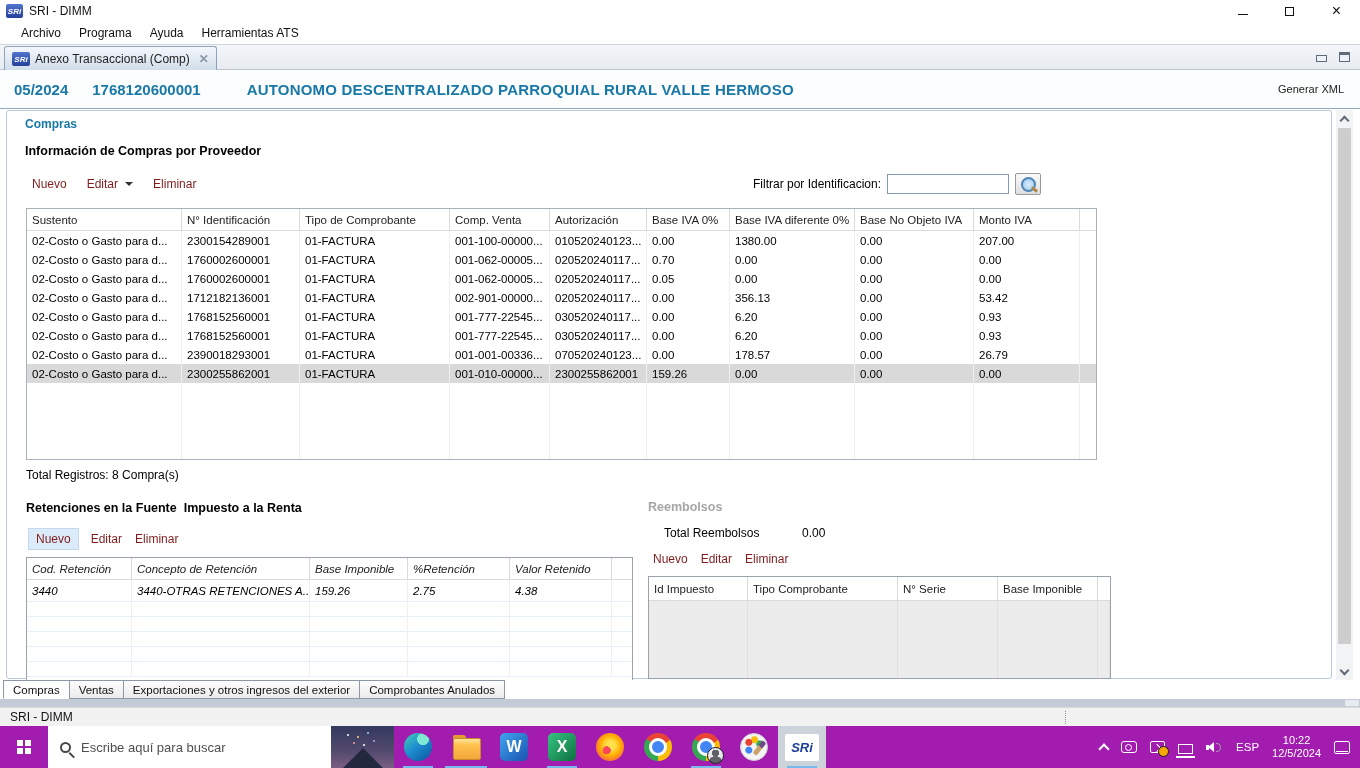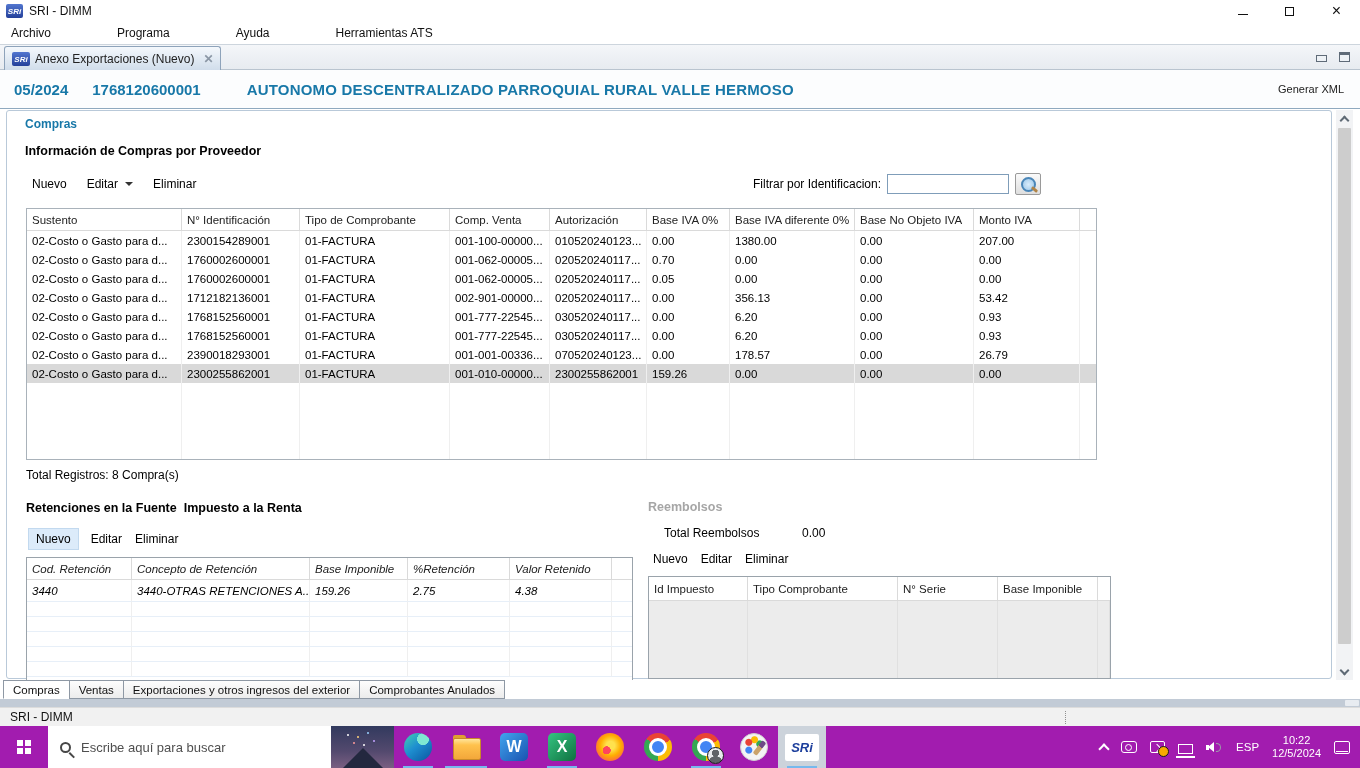--- a/index.html
+++ b/index.html
@@ -11,21 +11,21 @@
   .logo-badge{background:linear-gradient(#5276cf,#24409a);color:#fff;font-weight:bold;font-style:italic;display:flex;align-items:center;justify-content:center;border-radius:2px;}
   .logo-badge.sm{width:17px;height:14px;font-size:8px;margin:0 6px 0 6px;}
   .title-text{font-size:12px;color:#111;}
   .win-controls{margin-left:auto;display:flex;height:100%;}
   .win-btn{width:47px;display:flex;align-items:center;justify-content:center;}
   .g-min{width:10px;height:1px;background:#111;margin-top:7px;}
   .g-max{width:9px;height:9px;border:1px solid #111;}
   .g-close{font-size:16px;color:#111;line-height:1;}
 
   
-  .menubar{position:absolute;top:22px;left:0;right:0;height:22px;display:flex;align-items:center;background:#fff;font-size:12px;color:#111;padding-left:2px;gap:48px;}
+  .menubar{position:absolute;top:22px;left:0;right:0;height:22px;display:flex;align-items:center;background:#fff;font-size:12px;color:#111;padding-left:12px;}
   .menu-item{padding:2px 9px;}
 
   
   .mdi-strip{position:absolute;top:44px;left:0;right:0;height:26px;background:linear-gradient(#f4f6f9,#e7ebf0);border-top:1px solid #cdd5dd;border-bottom:1px solid #b9c4cf;}
   .mdi-tab{position:absolute;left:4px;top:1px;height:25px;display:flex;align-items:center;gap:5px;padding:0 7px;background:linear-gradient(#f4f8fc,#cfdcea);border:1px solid #8ea3ba;border-bottom:none;border-radius:3px 3px 0 0;font-size:12px;color:#222;}
   .logo-badge.tab{width:18px;height:14px;font-size:8px;}
   .tab-close{color:#8b97a5;font-weight:bold;font-size:12px;margin-left:4px;}
   .mdi-controls{position:absolute;right:10px;top:7px;display:flex;gap:12px;align-items:flex-end;}
   .g-mdi-min{width:11px;height:9px;position:relative;}
   .g-mdi-min::after{content:'';position:absolute;left:0;right:0;bottom:0;height:5px;border:1px solid #5f6b78;background:#eef2f6;}
@@ -36,21 +36,21 @@
   .band-text{color:#1878A8;font-weight:bold;font-size:15px;white-space:nowrap;}
   #band-period{margin-left:14px;}
   #band-ruc{margin-left:24px;}
   #band-name{margin-left:46px;letter-spacing:0.2px;}
   .generate-xml{margin-left:auto;margin-right:16px;font-size:11px;color:#222;}
 
   
   .panel{position:absolute;left:6px;top:110px;width:1326px;height:569px;background:#fff;border:1px solid #b9c9d9;border-radius:3px;}
   .sec-label{position:absolute;left:18px;top:6px;color:#1878A8;font-weight:bold;font-size:12px;}
   .info-title{position:absolute;left:18px;top:33px;font-weight:bold;font-size:12.5px;color:#000;}
-  .toolbar{display:flex;font-size:12px;color:#000000;position:absolute;}
+  .toolbar{display:flex;font-size:12px;color:#7f1d1d;position:absolute;}
   #toolbar-main{left:25px;top:66px;gap:20px;}
   .tb-btn{display:flex;align-items:center;gap:7px;}
   .caret{width:0;height:0;border-left:4px solid transparent;border-right:4px solid transparent;border-top:4px solid #333;}
   .filter-group{position:absolute;left:746px;top:62px;display:flex;align-items:center;gap:6px;font-size:12px;}
   .filter-input{width:122px;height:20px;border:1px solid #7f9db9;font-size:12px;padding:0 3px;font-family:inherit;}
   .filter-btn{width:26px;height:22px;background:linear-gradient(#fafafa,#dedede);border:1px solid #9a9a9a;border-radius:2px;position:relative;}
   .filter-btn::before{content:'';position:absolute;left:5px;top:3px;width:11px;height:11px;border:2px solid #4a86b8;border-radius:50%;background:radial-gradient(circle,#d8ecfb,#9cc6e8);}
   .filter-btn::after{content:'';position:absolute;left:15px;top:14px;width:7px;height:3px;background:#b08448;transform:rotate(40deg);border-radius:1px;}
 
   
@@ -178,21 +178,21 @@
   <span class="menu-item">Programa</span>
   <span class="menu-item">Ayuda</span>
   <span class="menu-item">Herramientas ATS</span>
 </div>
 
 <div class="mdi-strip">
   <div class="mdi-tab">
     <div class="logo-badge tab">
         <span>SRi</span>
       </div>
-    <span>Anexo Exportaciones (Nuevo)</span>
+    <span>Anexo Transaccional (Comp)</span>
     <span class="tab-close">✕</span>
   </div>
   <div class="mdi-controls">
     <div class="g-mdi-min"></div>
     <div class="g-mdi-max"></div>
   </div>
 </div>
 
 <div class="band">
   <span class="band-text" id="band-period">05/2024</span>

